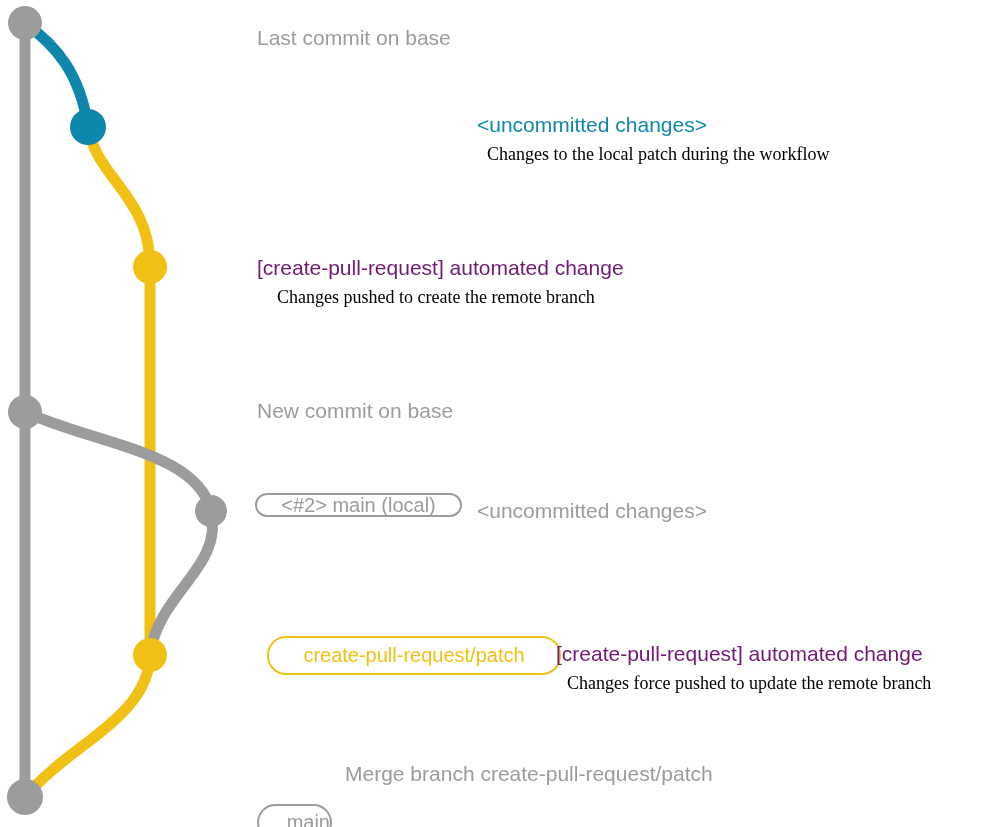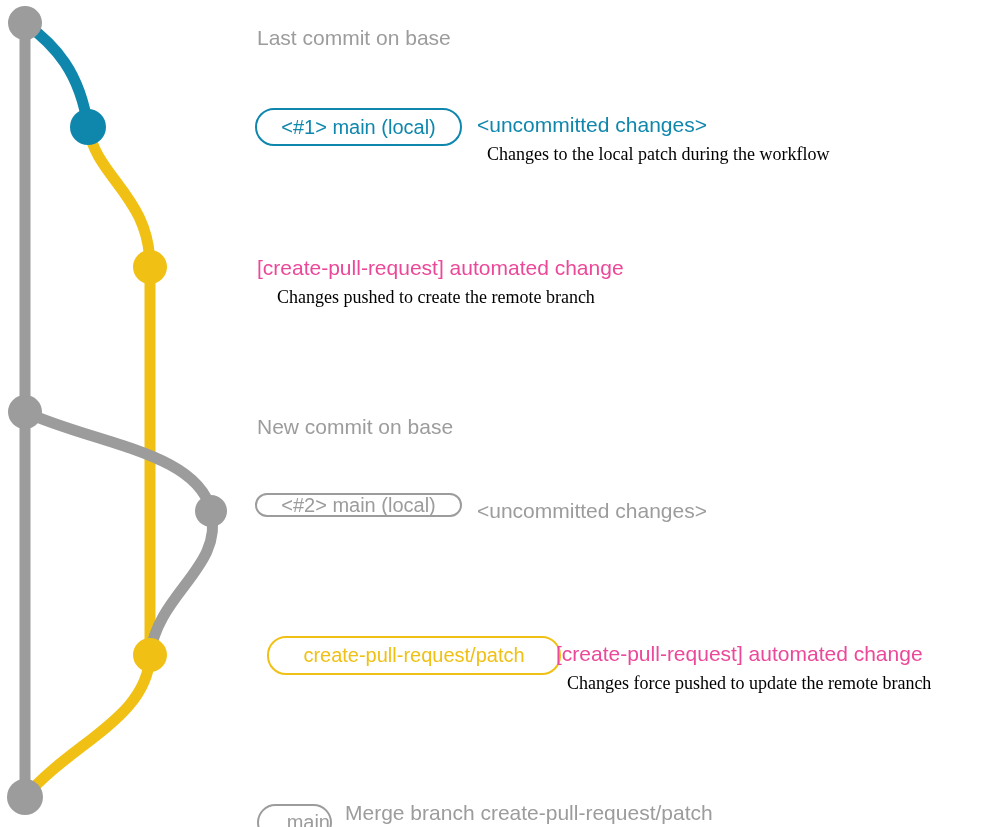--- a/index.html
+++ b/index.html
@@ -22,21 +22,21 @@
   }
   .lbl {
     position: absolute;
     white-space: nowrap;
     line-height: 1.1;
   }
   .sans-lbl   { font-size: 21px; font-family: "Liberation Sans", "DejaVu Sans", sans-serif; }
   .serif-cap  { font-size: 18px; color: #000000; font-family: "Liberation Serif", "DejaVu Serif", serif; }
   .gray-txt   { color: #9c9c9c; }
   .blue-txt   { color: #0f87ad; }
-  .yellow-txt { color: #ec4899; }
+  .yellow-txt { color: #701a75; }
   .tag-box {
     position: absolute;
     box-sizing: border-box;
     border: 2px solid;
     border-radius: 19px;
     display: flex;
     align-items: center;
     justify-content: center;
     font-size: 20px;
     white-space: nowrap;
@@ -71,40 +71,37 @@
     <circle cx="88" cy="127" r="18" fill="#0f87ad"></circle>
     <circle cx="150" cy="267" r="17" fill="#f0c114"></circle>
     <circle cx="25" cy="412" r="17" fill="#9c9c9c"></circle>
     <circle cx="211" cy="511" r="16" fill="#9c9c9c"></circle>
     <circle cx="150" cy="655" r="17" fill="#f0c114"></circle>
     <circle cx="25" cy="797" r="18" fill="#9c9c9c"></circle>
   </svg>
 
   <div class="lbl sans-lbl gray-txt" style="left:257px; top:26px;">Last commit on base</div>
 
-  <div class="tag-box blue-box" style="left:255px; top:108px; width:207px; height:38px;">
-    <span>&lt;#1&gt; main (local)</span>
-  </div>
   <div class="lbl sans-lbl blue-txt" style="left:477px; top:113px;">&lt;uncommitted changes&gt;</div>
   <div class="lbl serif-cap" style="left:487px; top:145px;">Changes to the local patch during the workflow</div>
 
   <div class="lbl sans-lbl yellow-txt" style="left:257px; top:256px;">[create-pull-request] automated change</div>
   <div class="lbl serif-cap" style="left:269px; top:288px;margin-left:8px;">Changes pushed to create the remote branch</div>
 
-  <div class="lbl sans-lbl gray-txt" style="left:257px; top:415px;">New commit on base</div>
+  <div class="lbl sans-lbl gray-txt" style="left:257px; top:399px;">New commit on base</div>
 
   <div class="tag-box gray-box" style="left:255px; top:493px; width:207px; height:24px;">
     <span>&lt;#2&gt; main (local)</span>
   </div>
   <div class="lbl sans-lbl gray-txt" style="left:477px; top:499px;">&lt;uncommitted changes&gt;</div>
 
   <div class="tag-box yellow-box" style="left:267px; top:636px; width:294px; height:39px;">
     <span>create-pull-request/patch</span>
   </div>
   <div class="lbl sans-lbl yellow-txt" style="left:556px; top:642px;">[create-pull-request] automated change</div>
   <div class="lbl serif-cap" style="left:567px; top:674px;">Changes force pushed to update the remote branch</div>
 
   <div class="tag-box gray-box" style="left:257px; top:804px; width:75px; height:37px;justify-content:flex-end;">
     <span>main</span>
   </div>
-  <div class="lbl sans-lbl gray-txt" style="left:345px; top:801px;">Merge branch create-pull-request/patch</div>
+  <div class="lbl sans-lbl gray-txt" style="left:345px; top:762px;">Merge branch create-pull-request/patch</div>
 
 </div>
 
 </body></html>

